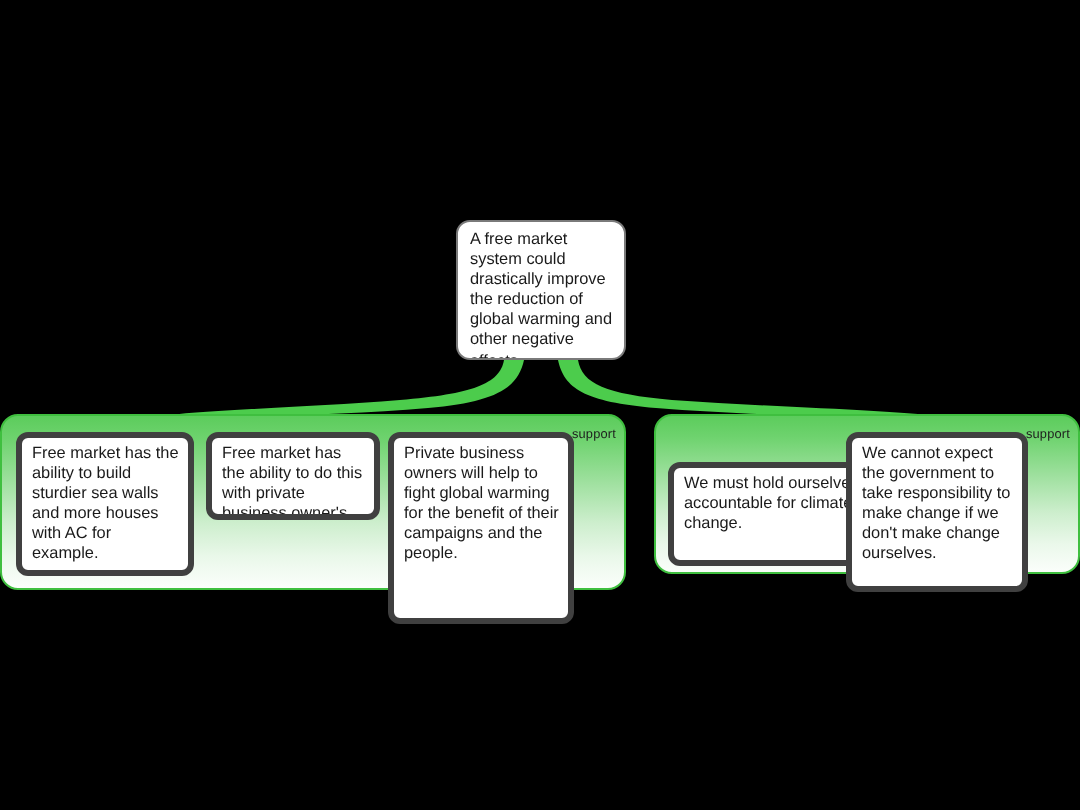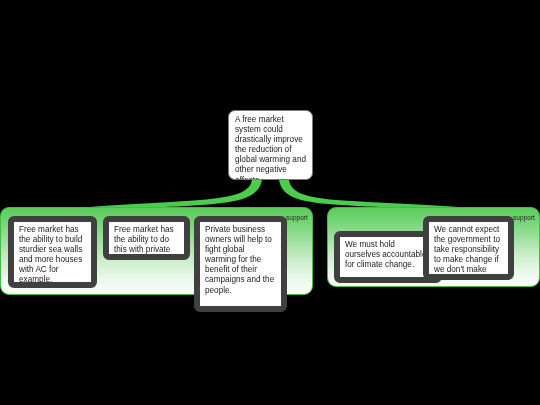--- a/index.html
+++ b/index.html
@@ -91,39 +91,39 @@
     line-height: 8px;
     color: #1d1d1d;
     letter-spacing: 0.1px;
     white-space: nowrap;
   }
 
   
   .reason-card {
     position: absolute;
     background: #ffffff;
-    border: 6px solid #404040;
+    border: 3px solid #404040;
     border-radius: 6px;
     box-sizing: border-box;
     padding: 3px 4px 3px 5px;
     font-size: 8.2px;
     line-height: 10.1px;
     color: #1a1a1a;
     overflow: hidden;
     z-index: 5;
   }
 
   
   #card-l1 { left: 8px;   top: 216px; width: 89px;  height: 72px; }
   #card-l2 { left: 103px; top: 216px; width: 87px;  height: 44px; }
   #card-l3 { left: 194px; top: 216px; width: 93px;  height: 96px; }
 
   
   #card-r1 { left: 334px; top: 231px; width: 108px;  height: 52px; }
-  #card-r2 { left: 423px; top: 216px; width: 91px;  height: 64px; }
+  #card-r2 { left: 423px; top: 216px; width: 91px;  height: 80px; }
 </style>
 </head>
 <body>
 
 <div id="canvas">
 
   <svg id="connectors" viewBox="0 0 540 405" width="540" height="405">
     <path d="M 252 180
              C 250 192, 236 197, 200 200
              C 150 204, 95 205, 74 209

